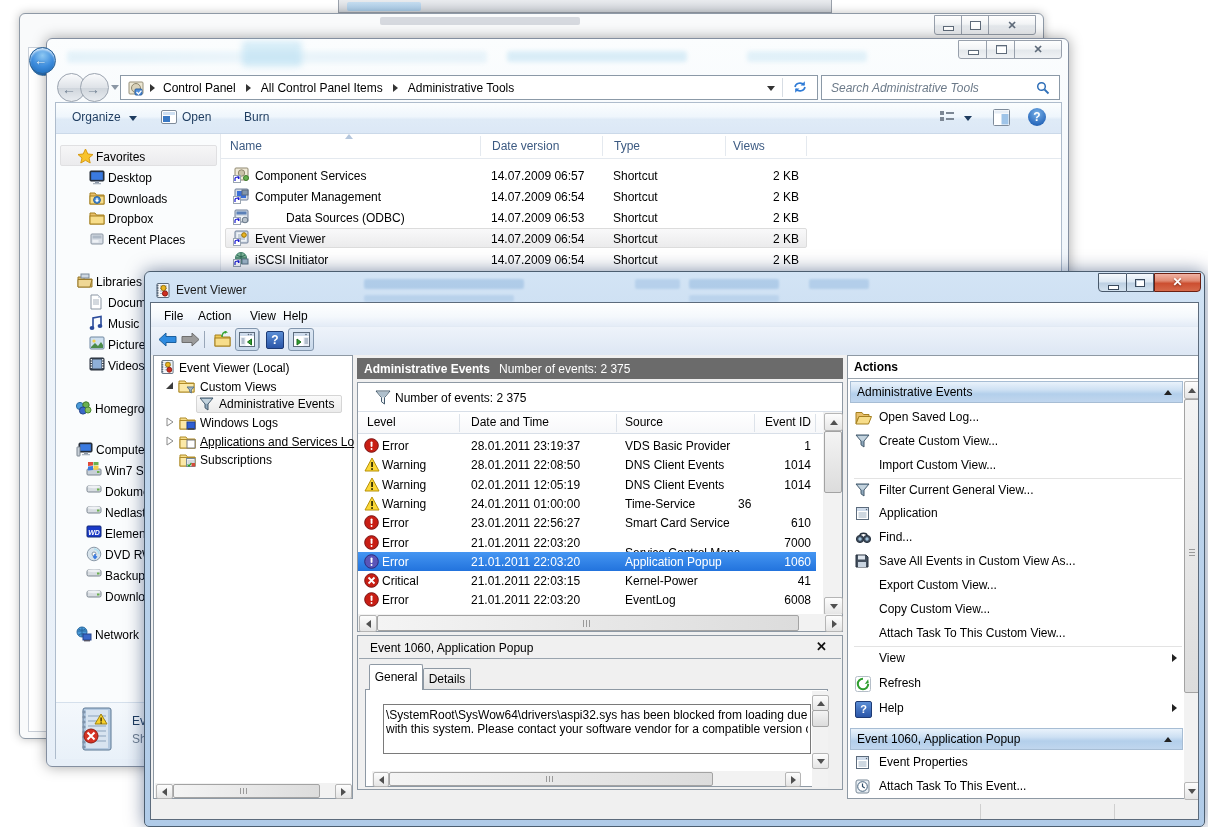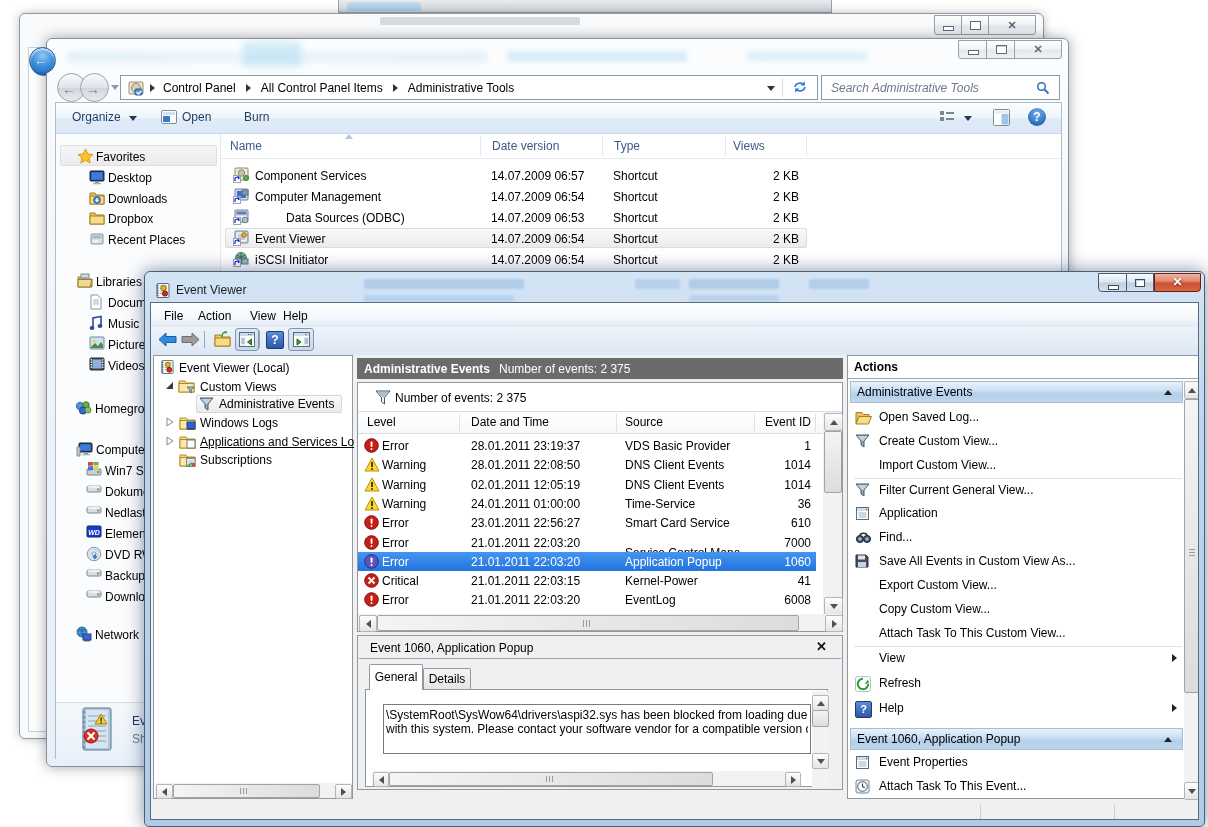--- a/index.html
+++ b/index.html
@@ -621,21 +621,21 @@
         <div class="a" style="left:267px;top:95px;color:#000;">DNS Client Events</div>
         <div class="a" style="left:380px;top:95px;width:73px;text-align:right;color:#000;">1014</div>
         <svg class="a" style="left:6px;top:113px;" width="16" height="15" viewBox="0 0 16 15">
               <path d="M8 1 L15 14 H1 Z" fill="#fbd838" stroke="#b99206" stroke-width="1"></path>
               <rect x="7.2" y="5" width="1.7" height="5" fill="#2a2a00"></rect>
               <rect x="7.2" y="11.2" width="1.7" height="1.7" fill="#2a2a00"></rect>
             </svg>
         <div class="a" style="left:24px;top:114px;color:#000;">Warning</div>
         <div class="a" style="left:113px;top:114px;color:#000;">24.01.2011 01:00:00</div>
         <div class="a" style="left:267px;top:114px;color:#000;">Time-Service</div>
-        <div class="a" style="left:380px;top:114px;width:73px;text-align:right;color:#000;">36</div>
+        <div class="a" style="left:380px;top:114px;width:73px;text-align:left;color:#000;">36</div>
         <svg class="a" style="left:6px;top:132px;" width="15" height="15" viewBox="0 0 15 15">
               <circle cx="7.5" cy="7.5" r="6.8" fill="#c81e14" stroke="#7a1010" stroke-width="1"></circle>
               <rect x="6.6" y="3.4" width="1.9" height="5.6" rx="0.9" fill="#fff"></rect>
               <rect x="6.6" y="10" width="1.9" height="1.9" rx="0.9" fill="#fff"></rect>
             </svg>
         <div class="a" style="left:24px;top:133px;color:#000;">Error</div>
         <div class="a" style="left:113px;top:133px;color:#000;">23.01.2011 22:56:27</div>
         <div class="a" style="left:267px;top:133px;color:#000;">Smart Card Service</div>
         <div class="a" style="left:380px;top:133px;width:73px;text-align:right;color:#000;">610</div>
         <svg class="a" style="left:6px;top:152px;" width="15" height="15" viewBox="0 0 15 15">

